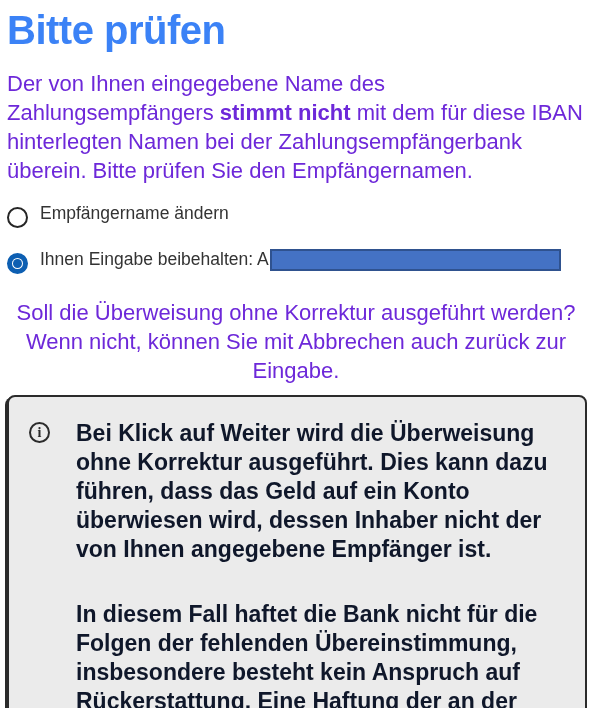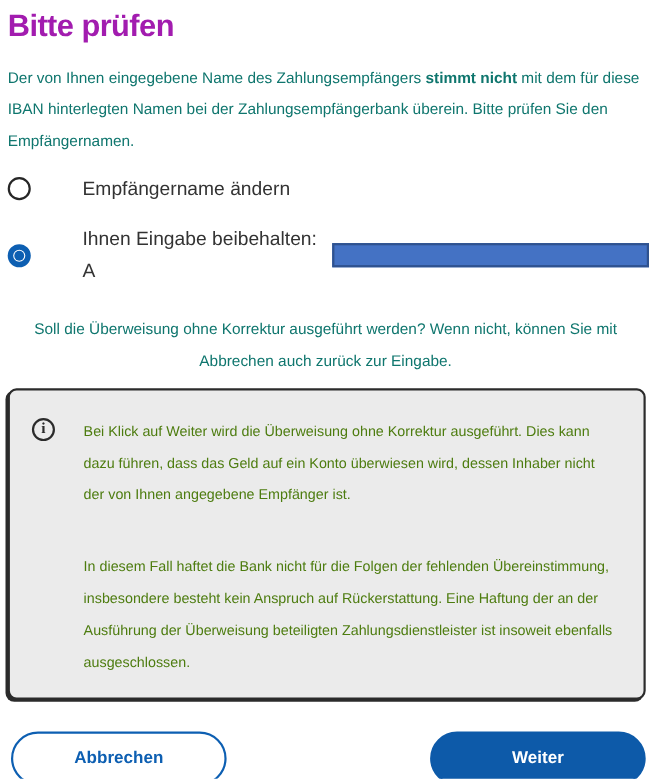--- a/index.html
+++ b/index.html
@@ -9,42 +9,41 @@
     height: 708px;
     overflow: hidden;
     font-family: "Liberation Sans", sans-serif;
     color: #333333;
     position: relative;
   }
   .page {
     padding: 6px 16px 0 7px;
   }
   h1.page-title {
-    color: #a21caf;
-    font-size: 28px;
+    color: #3b82f6;
+    font-size: 40px;
     font-weight: 800;
     letter-spacing: -0.5px;
     margin-top: 2px;
     margin-bottom: 16px;
   }
   p.body-text {
-    font-size: 14px;
+    font-size: 22px;
     line-height: 29px;
-    color: #0f766e;
+    color: #6d28d9;
     max-width: 578px;
   }
   .intro-text b { font-weight: 700; }
 
   .radio-group { margin-top: 14px; }
   .radio-row {
     display: flex;
-    align-items: center;
+    align-items: flex-end;
     margin-bottom: 17px;
     cursor: pointer;
-    gap: 35px;
   }
   .radio-circle {
     width: 21px;
     height: 21px;
     border-radius: 50%;
     border: 2px solid #262626;
     background: #ffffff;
     flex: 0 0 auto;
     margin-right: 12px;
     position: relative;
@@ -99,24 +98,25 @@
     color: #2b2b2b;
     font-size: 14px;
     font-weight: 700;
     font-family: "Liberation Serif", serif;
     line-height: 17px;
     text-align: center;
     margin-top: 3px;
   }
   .info-texts { margin-left: 26px; }
   .info-texts p {
-    font-size: 13px;
+    font-size: 23px;
     line-height: 29px;
-    color: #4d7c0f;
+    color: #0f172a;
     max-width: 485px;
+    font-weight: bold;
   }
   .info-texts p + p { margin-top: 36px; }
 
   .button-row {
     margin-top: 29px;
     padding: 0 3px;
     display: flex;
     justify-content: space-between;
     align-items: center;
   }

